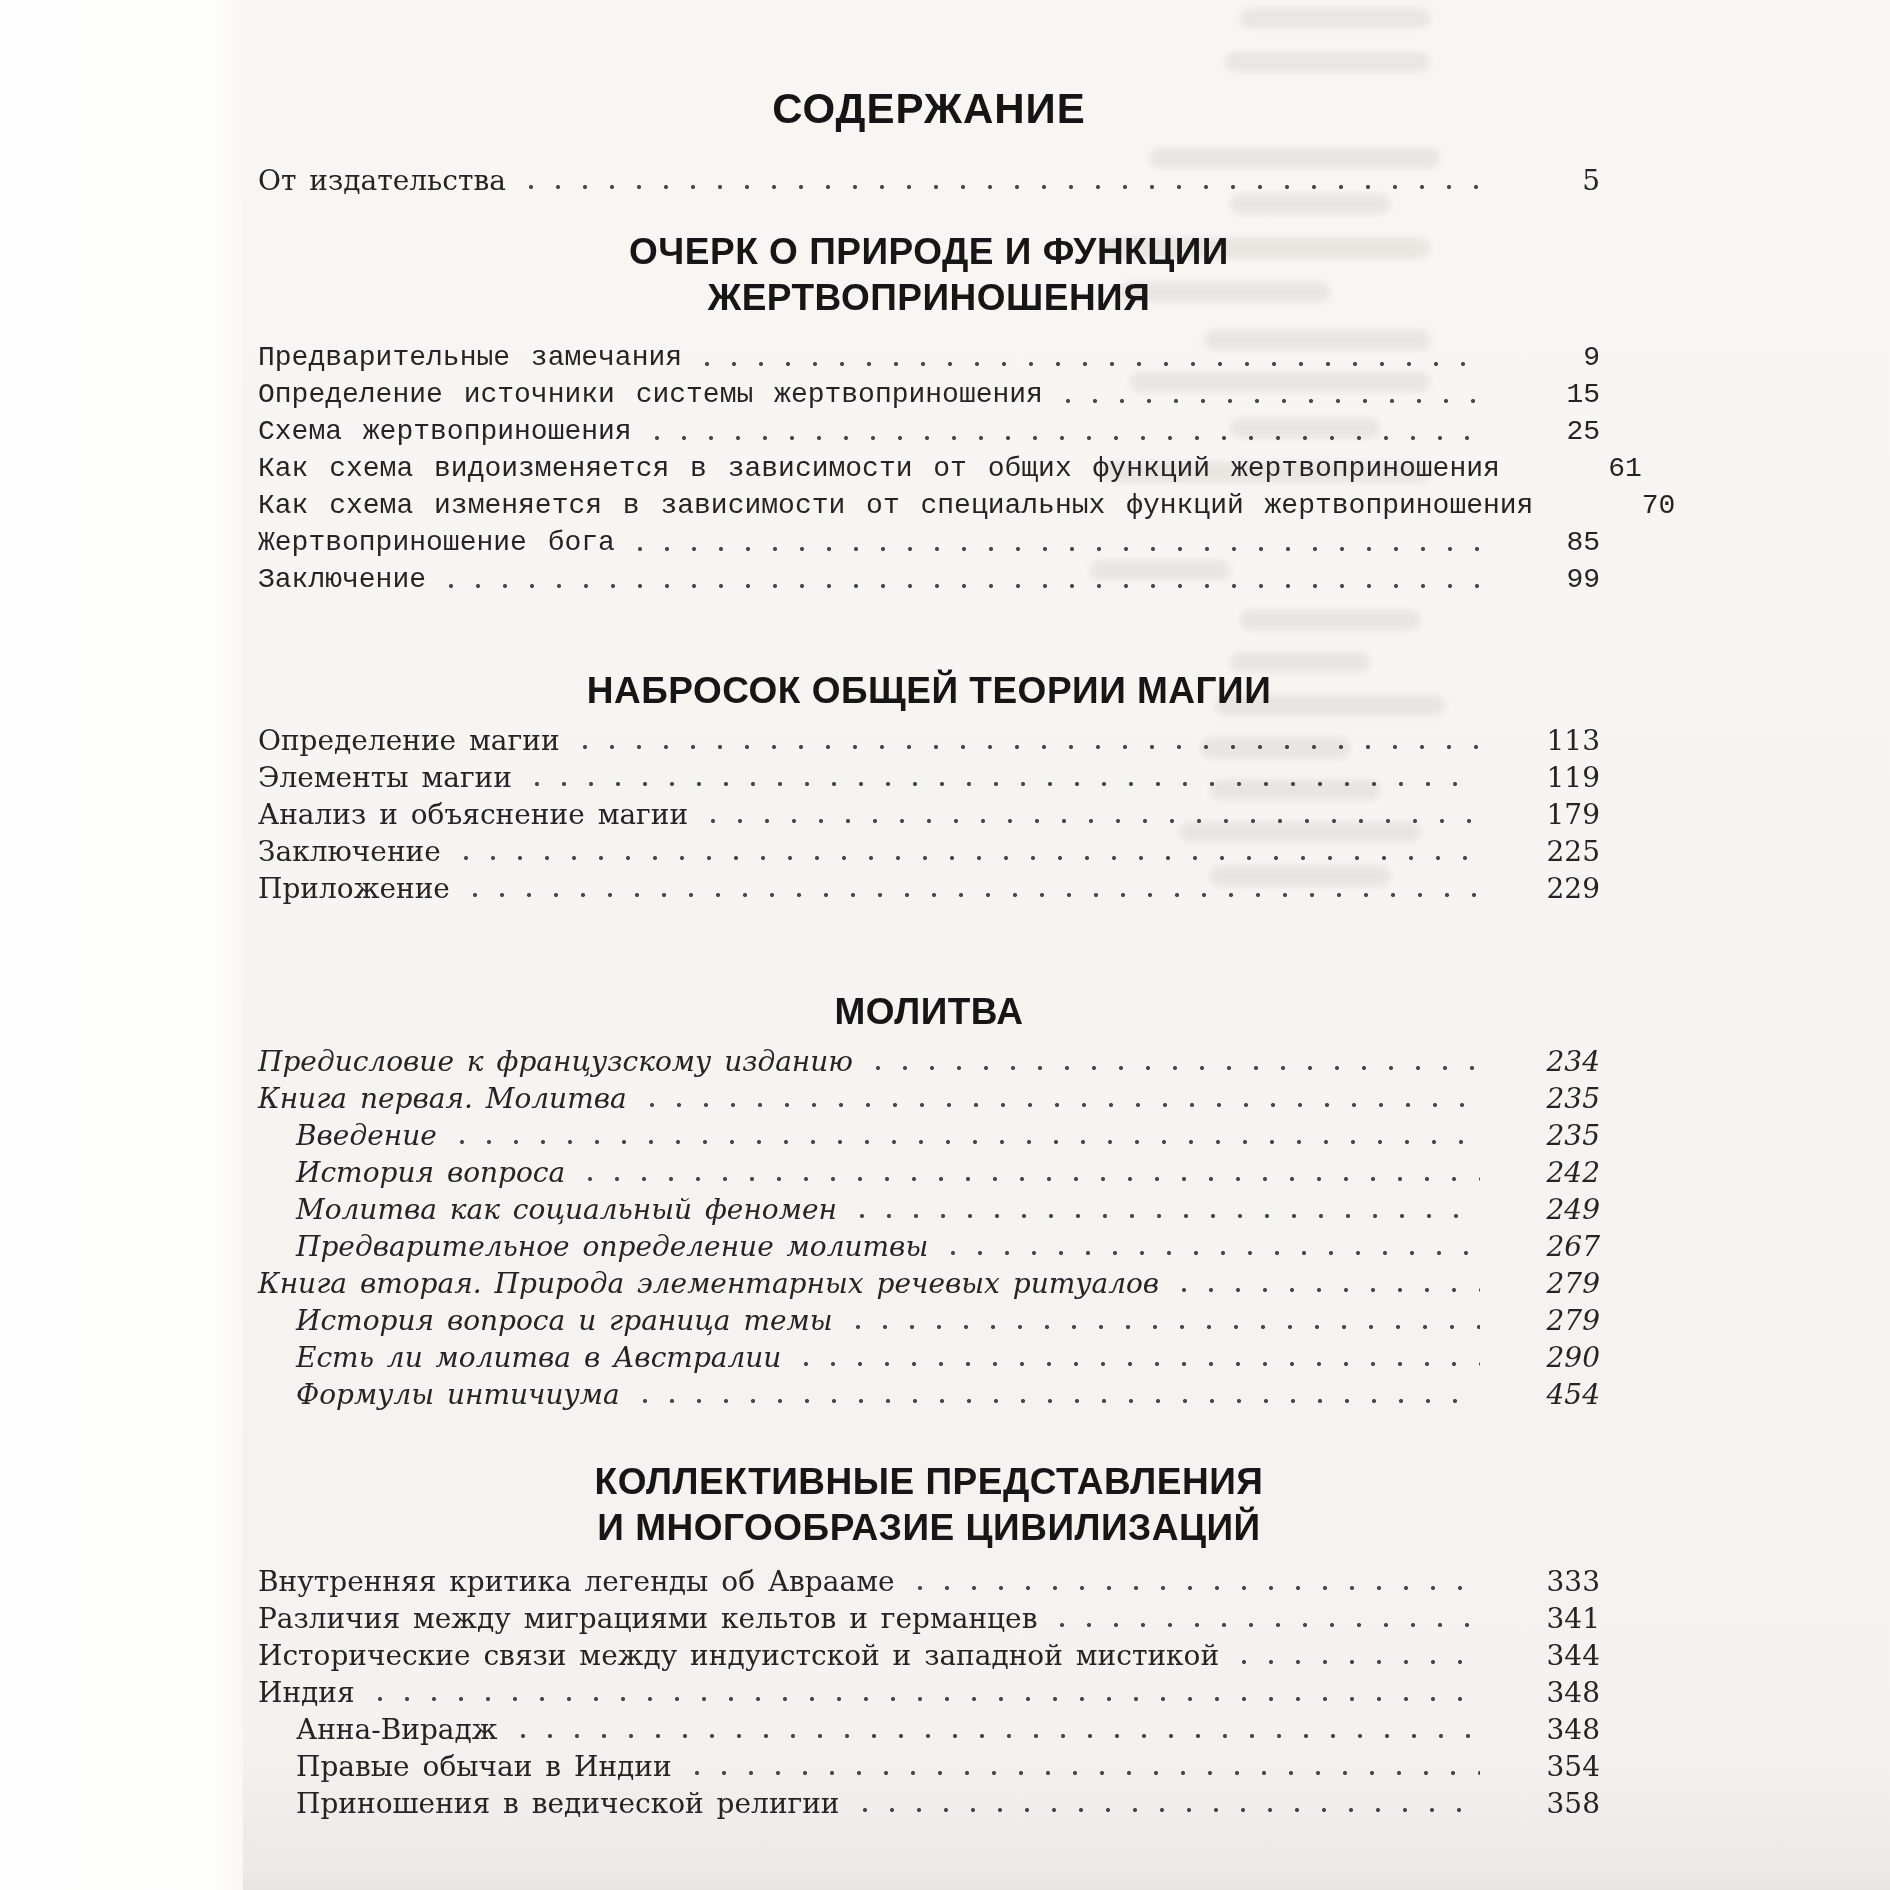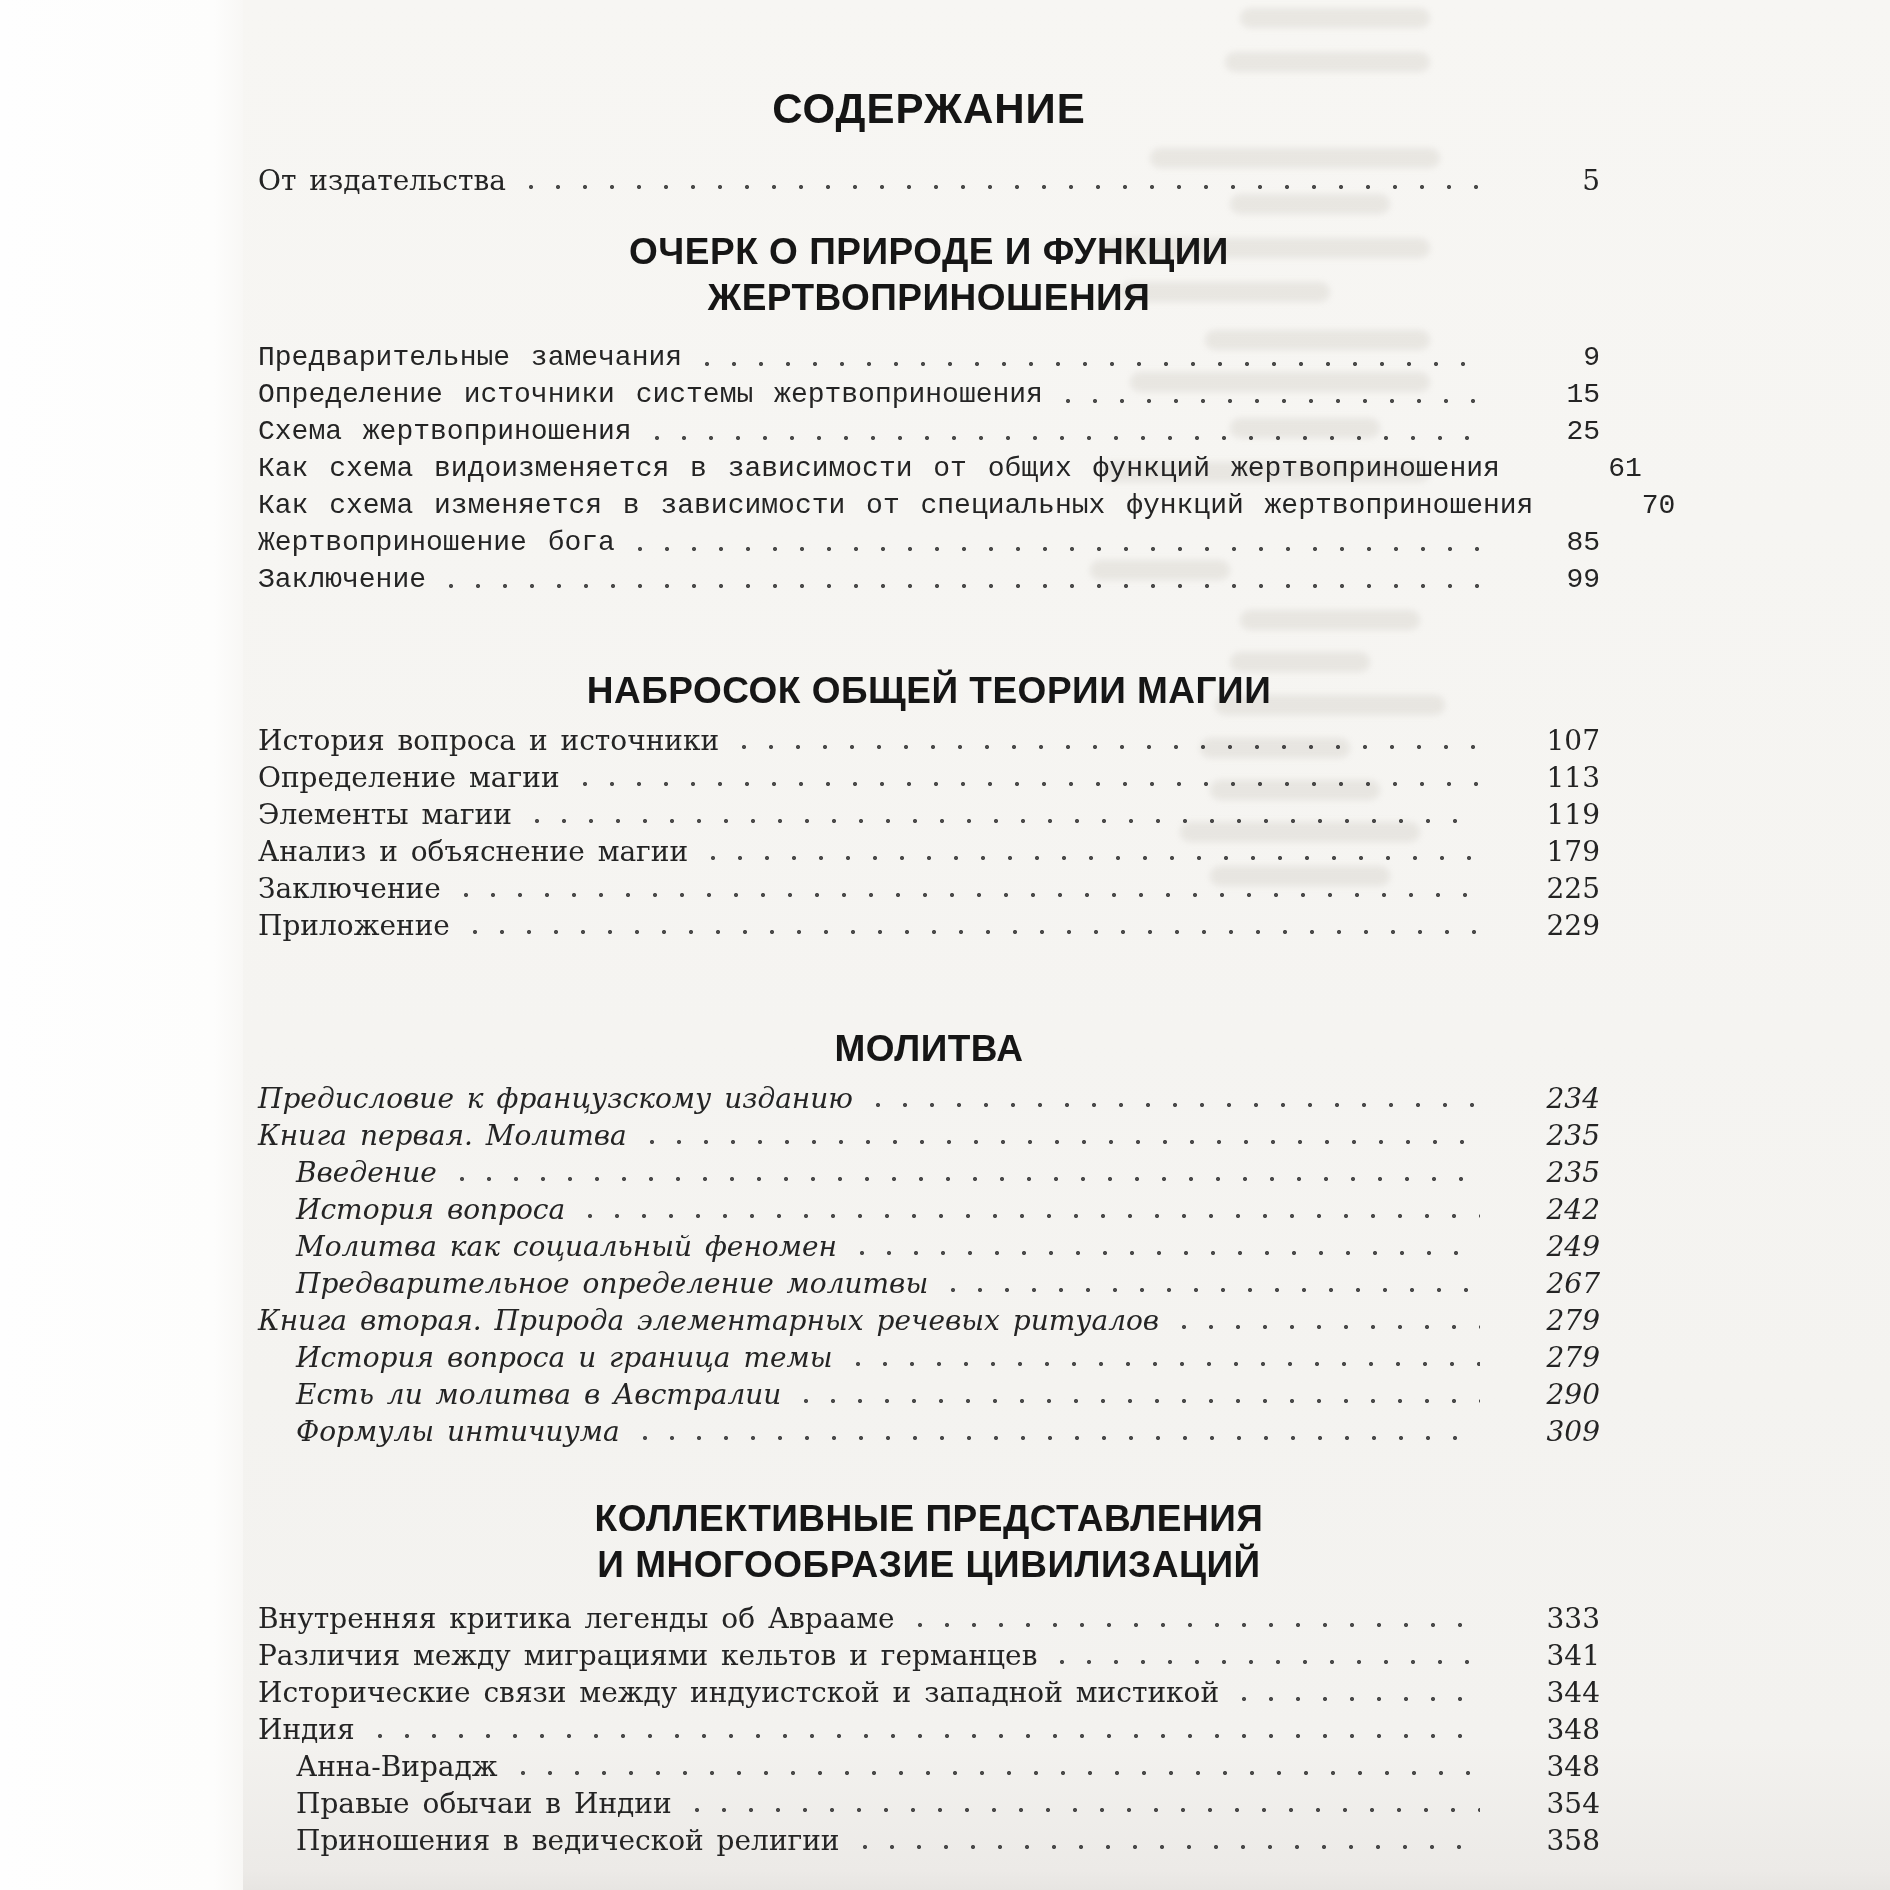--- a/index.html
+++ b/index.html
@@ -134,25 +134,20 @@
               <span class="label">Заключение</span>
               <span class="leader"></span>
               <span class="pagenum">99</span>
             </div>
           </div>
         </div>
         <div class="s2">
           <div class="toc-heading">НАБРОСОК ОБЩЕЙ ТЕОРИИ МАГИИ</div>
           <div class="rows">
             <div class="row indent-0">
-              <span class="label">История вопроса и источники</span>
-              <span class="leader"></span>
-              <span class="pagenum">107</span>
-            </div>
-            <div class="row indent-0">
               <span class="label">Определение магии</span>
               <span class="leader"></span>
               <span class="pagenum">113</span>
             </div>
             <div class="row indent-0">
               <span class="label">Элементы магии</span>
               <span class="leader"></span>
               <span class="pagenum">119</span>
             </div>
             <div class="row indent-0">
@@ -216,21 +211,21 @@
               <span class="pagenum">279</span>
             </div>
             <div class="row indent-1">
               <span class="label">Есть ли молитва в Австралии</span>
               <span class="leader"></span>
               <span class="pagenum">290</span>
             </div>
             <div class="row indent-1">
               <span class="label">Формулы интичиума</span>
               <span class="leader"></span>
-              <span class="pagenum">309</span>
+              <span class="pagenum">454</span>
             </div>
           </div>
         </div>
         <div class="s4">
           <div class="toc-heading">КОЛЛЕКТИВНЫЕ ПРЕДСТАВЛЕНИЯ</div>
           <div class="toc-heading cont" style="margin-top: 0px;">И МНОГООБРАЗИЕ ЦИВИЛИЗАЦИЙ</div>
           <div class="rows">
             <div class="row indent-0">
               <span class="label">Внутренняя критика легенды об Аврааме</span>
               <span class="leader"></span>

